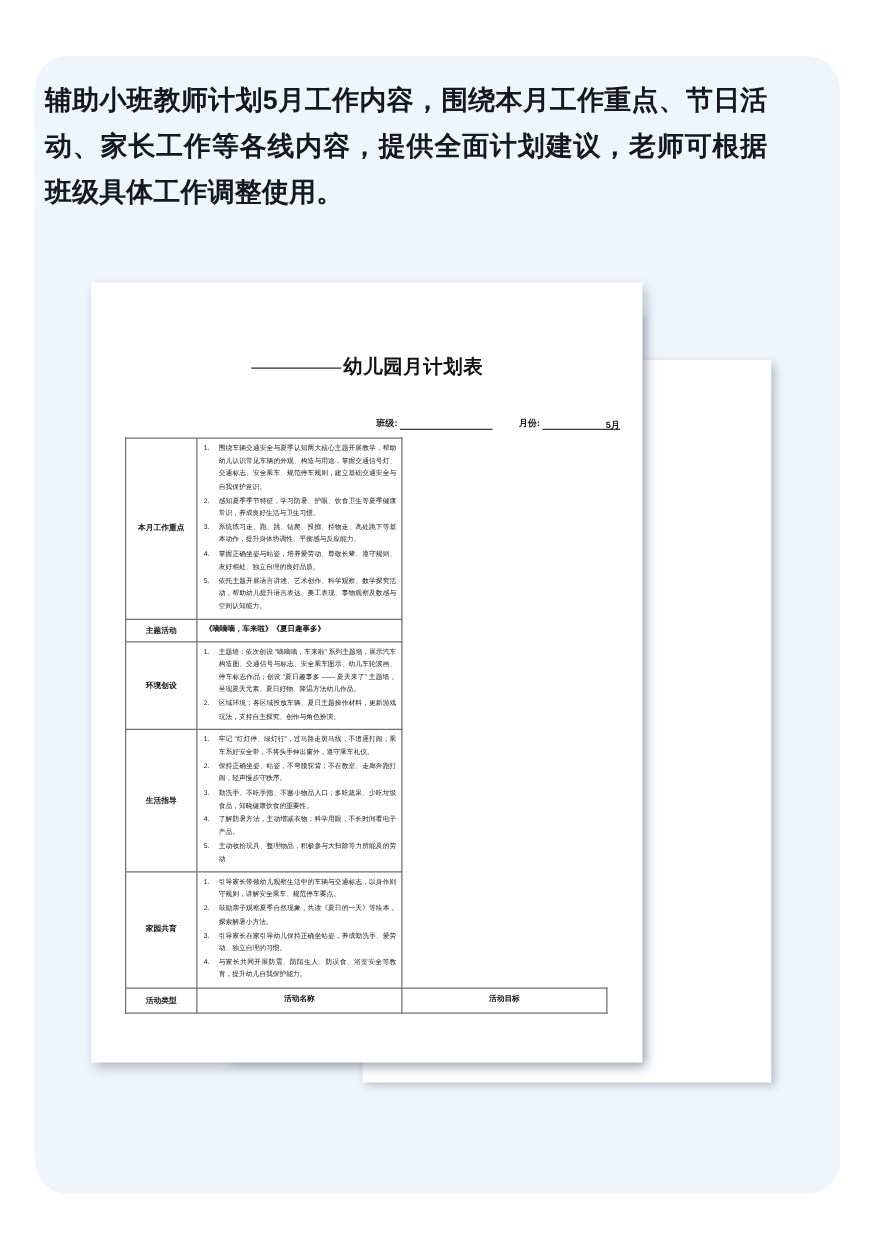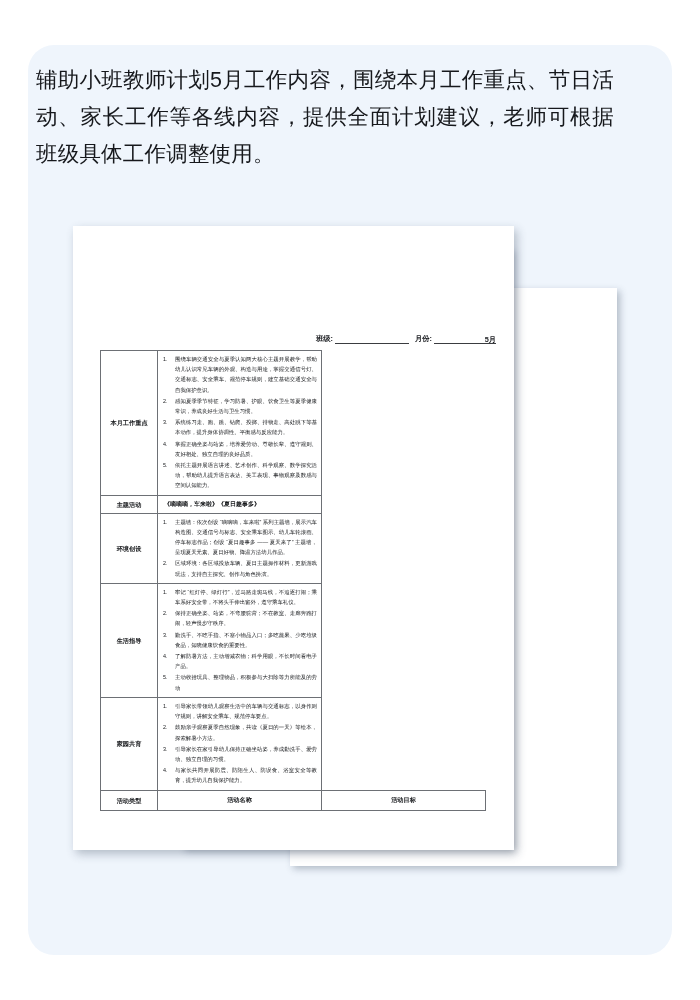--- a/index.html
+++ b/index.html
@@ -29,21 +29,21 @@
 
   
   #intro-paragraph {
     position: absolute;
     left: 36px;
     top: 62px;
     width: 578px;
     font-size: 21.5px;
     line-height: 37px;
     color: #16181c;
-    font-weight: 400;
+    font-weight: 700;
     letter-spacing: 0.2px;
     text-align: justify;
   }
 
   
   .doc-page {
     position: absolute;
     background: #ffffff;
     box-sizing: border-box;
   }
@@ -93,21 +93,21 @@
     margin-right: 2px;
   }
 
   #doc-meta {
     position: absolute;
     right: 18px;
     top: 108px;
     font-size: 7.3px;
     color: #1a1c20;
     display: flex;
-    gap: 6px;
+    gap: 21px;
     align-items: flex-end;
     font-weight: 700;
   }
   #doc-meta .meta-item { display: flex; align-items: flex-end; gap: 2px; }
   #doc-meta .meta-rule {
     display: inline-block;
     border-bottom: 0.8px solid #3a3c40;
     height: 8px;
   }
   #doc-meta .rule-class { width: 74px; }
@@ -275,20 +275,23 @@
               <span>参与劳动与操作。</span>
             </td>
           </tr>
         </tbody>
     </table>
   </div>
 </div>
 
 <div class="doc-page" id="doc-page-1">
 
+  <div id="doc-title">
+    <span class="blank-line"></span><span>幼儿园月计划表</span>
+  </div>
 
   <div id="doc-meta">
     <span class="meta-item">
       <span>班级:</span>
       <span class="meta-rule rule-class"></span>
     </span>
     <span class="meta-item">
       <span>月份:</span>
       <span class="meta-rule rule-month">
         <span class="month-val">5月</span>

